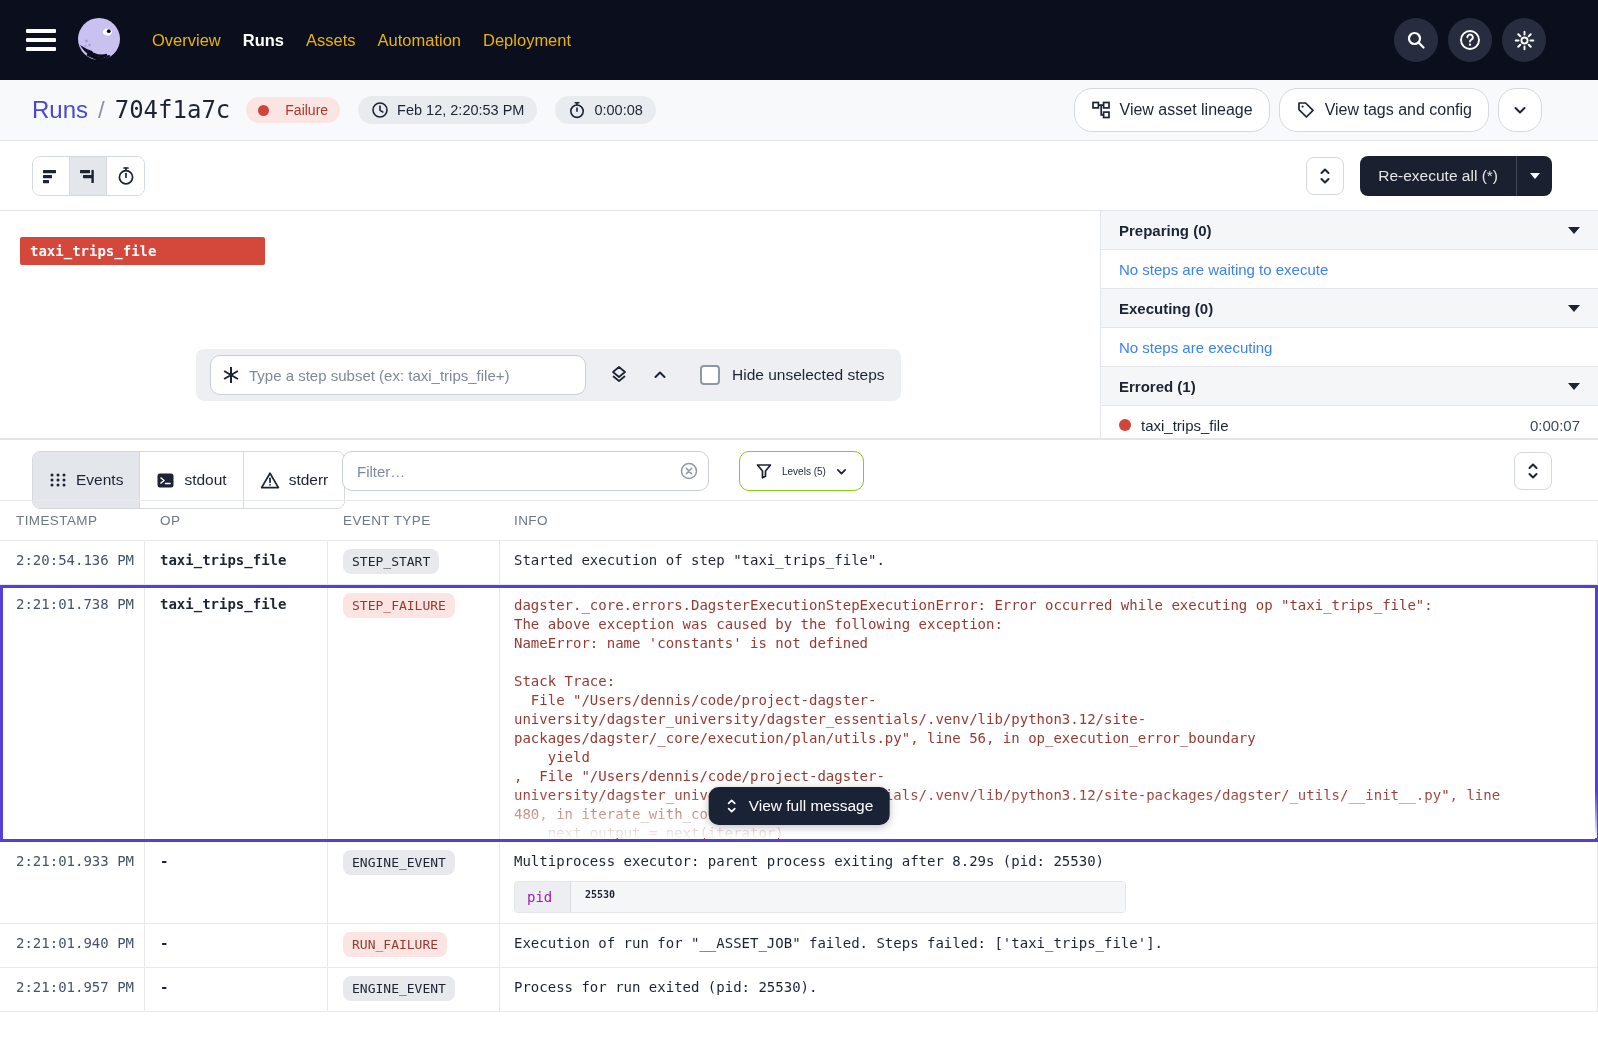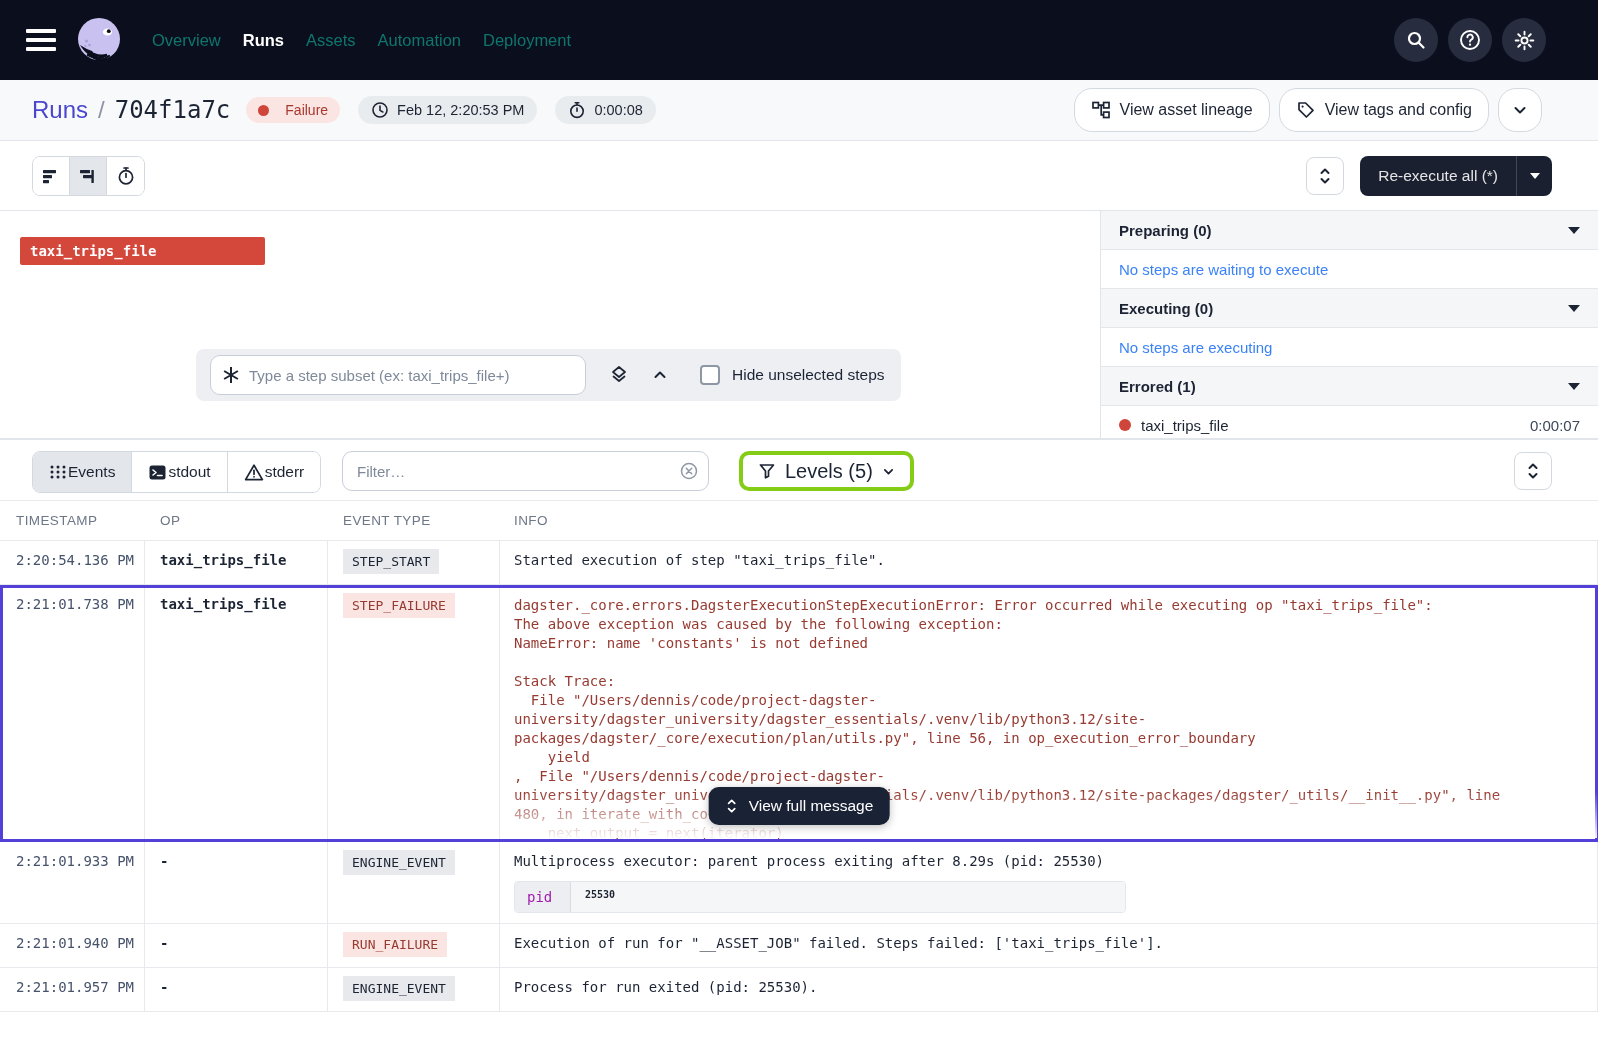--- a/index.html
+++ b/index.html
@@ -9,21 +9,21 @@
   svg { display:block; }
 
   
   .topnav { position:absolute; left:0; top:0; width:1598px; height:80px; background:#0b0e1c;
     display:flex; align-items:center; }
   .hamburger { width:30px; height:22px; margin-left:26px; display:flex; flex-direction:column;
     justify-content:space-between; cursor:pointer; }
   .hamburger span { display:block; height:4px; background:#fff; border-radius:1px; }
   .logo { width:50px; height:50px; margin-left:18px; cursor:pointer; }
   .navlinks { display:flex; gap:22px; margin-left:28px; }
-  .navlink { font-size:16.5px; color:#0f766e; font-weight:500; cursor:pointer; }
+  .navlink { font-size:16.5px; color:#eab308; font-weight:500; cursor:pointer; }
   .navlink.active { color:#fff; font-weight:700; }
   .nav-right { margin-left:auto; margin-right:52px; display:flex; gap:10px; }
   .circle-btn { width:44px; height:44px; border-radius:50%; background:#272d3f; display:flex;
     align-items:center; justify-content:center; cursor:pointer; color:#fff; }
 
   
   .runheader { position:absolute; left:0; top:80px; width:1598px; height:61px; background:#f8f9fb;
     border-bottom:1px solid #e2e5e9; display:flex; align-items:center; padding:0 56px 0 32px; }
   .crumb-root { font-size:24px; color:#4a46cf; cursor:pointer; }
   .crumb-sep { font-size:24px; color:#8d95a5; margin:0 10px; }
@@ -83,50 +83,50 @@
     padding:0 18px; font-size:15px; color:#3b82f6; }
   .panel-row.step { cursor:pointer; color:#1c2434; }
   .panel-row .time { margin-left:auto; color:#3c4858; }
   .dot-red-sm { width:12px; height:12px; border-radius:50%; background:#d0453a; margin-right:10px; flex:none; }
 
   
   .events-bar { position:absolute; left:0; top:438px; width:1598px; height:62px; background:#fff;
     border-top:2px solid #e2e5e9; }
   .etabs { position:absolute; left:32px; top:11px; display:flex; border:1px solid #d4d9df; border-radius:8px;
     overflow:hidden; }
-  .etab { height:40px; display:flex; align-items:center; gap:1px; padding:0 16px; font-size:15.5px;
+  .etab { height:56px; display:flex; align-items:center; gap:9px; padding:0 16px; font-size:15.5px;
     background:#fff; border-right:1px solid #d4d9df; cursor:pointer; color:#1c2434; }
   .etab:last-child { border-right:none; }
   .etab.selected { background:#e3e6ea; }
   .filter-wrap { position:absolute; left:342px; top:11px; width:367px; height:40px; }
   .filter-input { width:100%; height:100%; border:1px solid #c8ced8; border-radius:10px; padding:0 38px 0 14px;
     font-size:15px; outline:none; font-family:"Liberation Sans",sans-serif; }
   .filter-input::placeholder { color:#7f8999; }
   .filter-clear { position:absolute; right:10px; top:10px; color:#8d97a5; cursor:pointer; }
   .levels-btn { position:absolute; left:739px; top:11px; height:40px; display:flex; align-items:center; gap:9px;
-    border:4px solid #84cc16; border-radius:10px; background:#fff; padding:0 15px; font-size:20px; cursor:pointer; }
+    border:1px solid #84cc16; border-radius:10px; background:#fff; padding:0 15px; font-size:10px; cursor:pointer; }
   .events-expander { position:absolute; right:46px; top:12px; }
 
   
   .etable { position:absolute; left:0; top:500px; width:1598px; height:556px; }
   .thead { height:41px; border-top:1px solid #e7e9ec; border-bottom:1px solid #e7e9ec; display:flex;
     align-items:center; color:#6d7788; font-size:13.5px; letter-spacing:.4px; }
   .col-ts { width:145px; flex:none; padding-left:16px; }
   .col-op { width:183px; flex:none; padding-left:15px; }
   .col-et { width:172px; flex:none; padding-left:15px; }
   .col-info { flex:1; padding-left:14px; }
   .trow { display:flex; border-bottom:1px solid #e7e9ec; position:relative; }
   .cell { padding-top:11px; padding-bottom:10px; }
   .cell-ts { width:145px; flex:none; border-right:1px solid #e7e9ec; padding-left:16px;
     font-size:14px; color:#46536b; cursor:pointer; }
   .cell-op { width:183px; flex:none; border-right:1px solid #e7e9ec; padding-left:15px;
     font-size:14px; font-weight:bold; }
   .cell-et { width:172px; flex:none; border-right:1px solid #e7e9ec; padding-left:15px; }
   .cell-info { flex:1; font-size:14px; padding-left:14px; border-right:1px solid #e7e9ec; }
-  .pill { display:inline-block; font-size:13px; border-radius:0; padding:5px 9px; background:#e7e9ec;
+  .pill { display:inline-block; font-size:13px; border-radius:8px; padding:5px 9px; background:#e7e9ec;
     color:#1c2434; margin-top:-3px; }
   .pill.fail { background:#fbe5e3; color:#973a31; }
   .row-selected { outline:3px solid #5340d9; outline-offset:-3px; height:257px; overflow:hidden; }
   .err-text { white-space:pre-wrap; color:#973a31; line-height:19px; font-size:14px; }
   .fade { position:absolute; left:501px; right:1px; bottom:3px; height:46px; pointer-events:none;
     background:linear-gradient(rgba(255,255,255,0), rgba(255,255,255,.95)); }
   .view-full-btn { position:absolute; left:50%; transform:translateX(-50%); bottom:16px; background:#1a2235;
     color:#fff; border-radius:10px; height:38px; display:flex; align-items:center; gap:10px; padding:0 16px;
     font-size:15.5px; cursor:pointer; box-shadow:0 2px 8px rgba(0,0,0,.25); }
   .meta-box { margin-top:12px; width:612px; display:flex; border-radius:4px; overflow:hidden;

